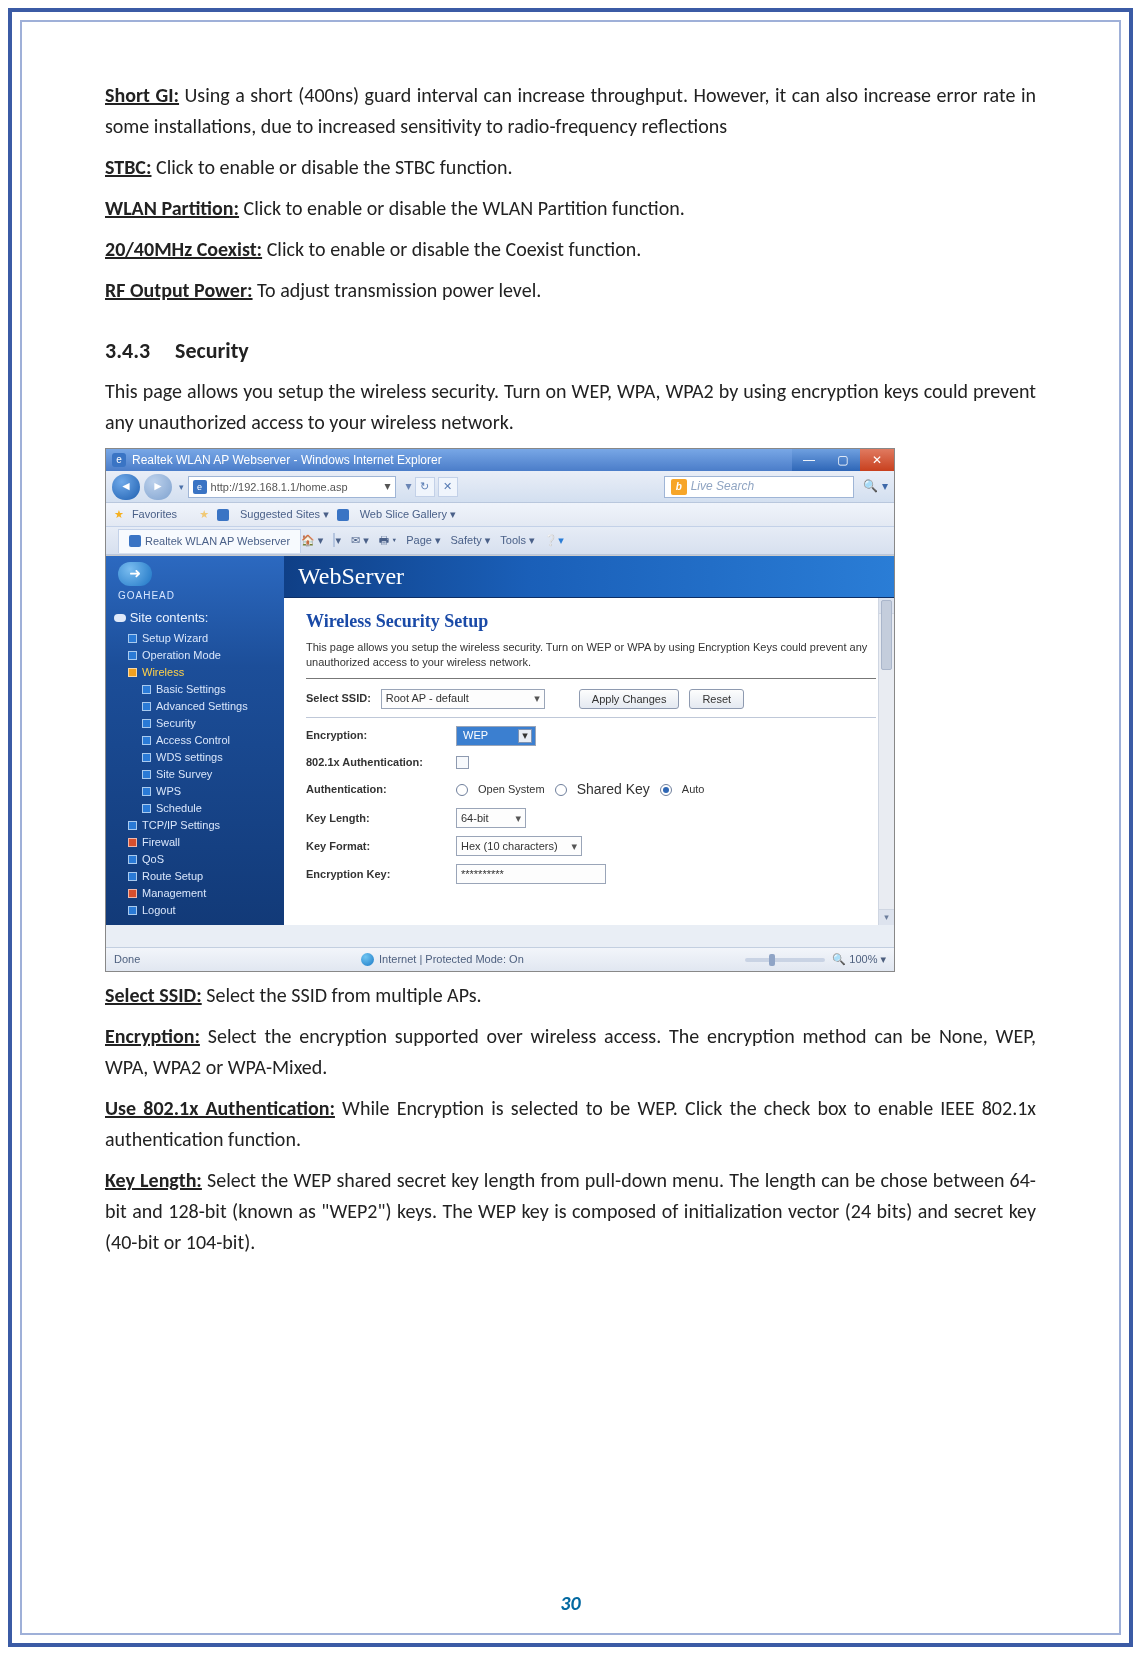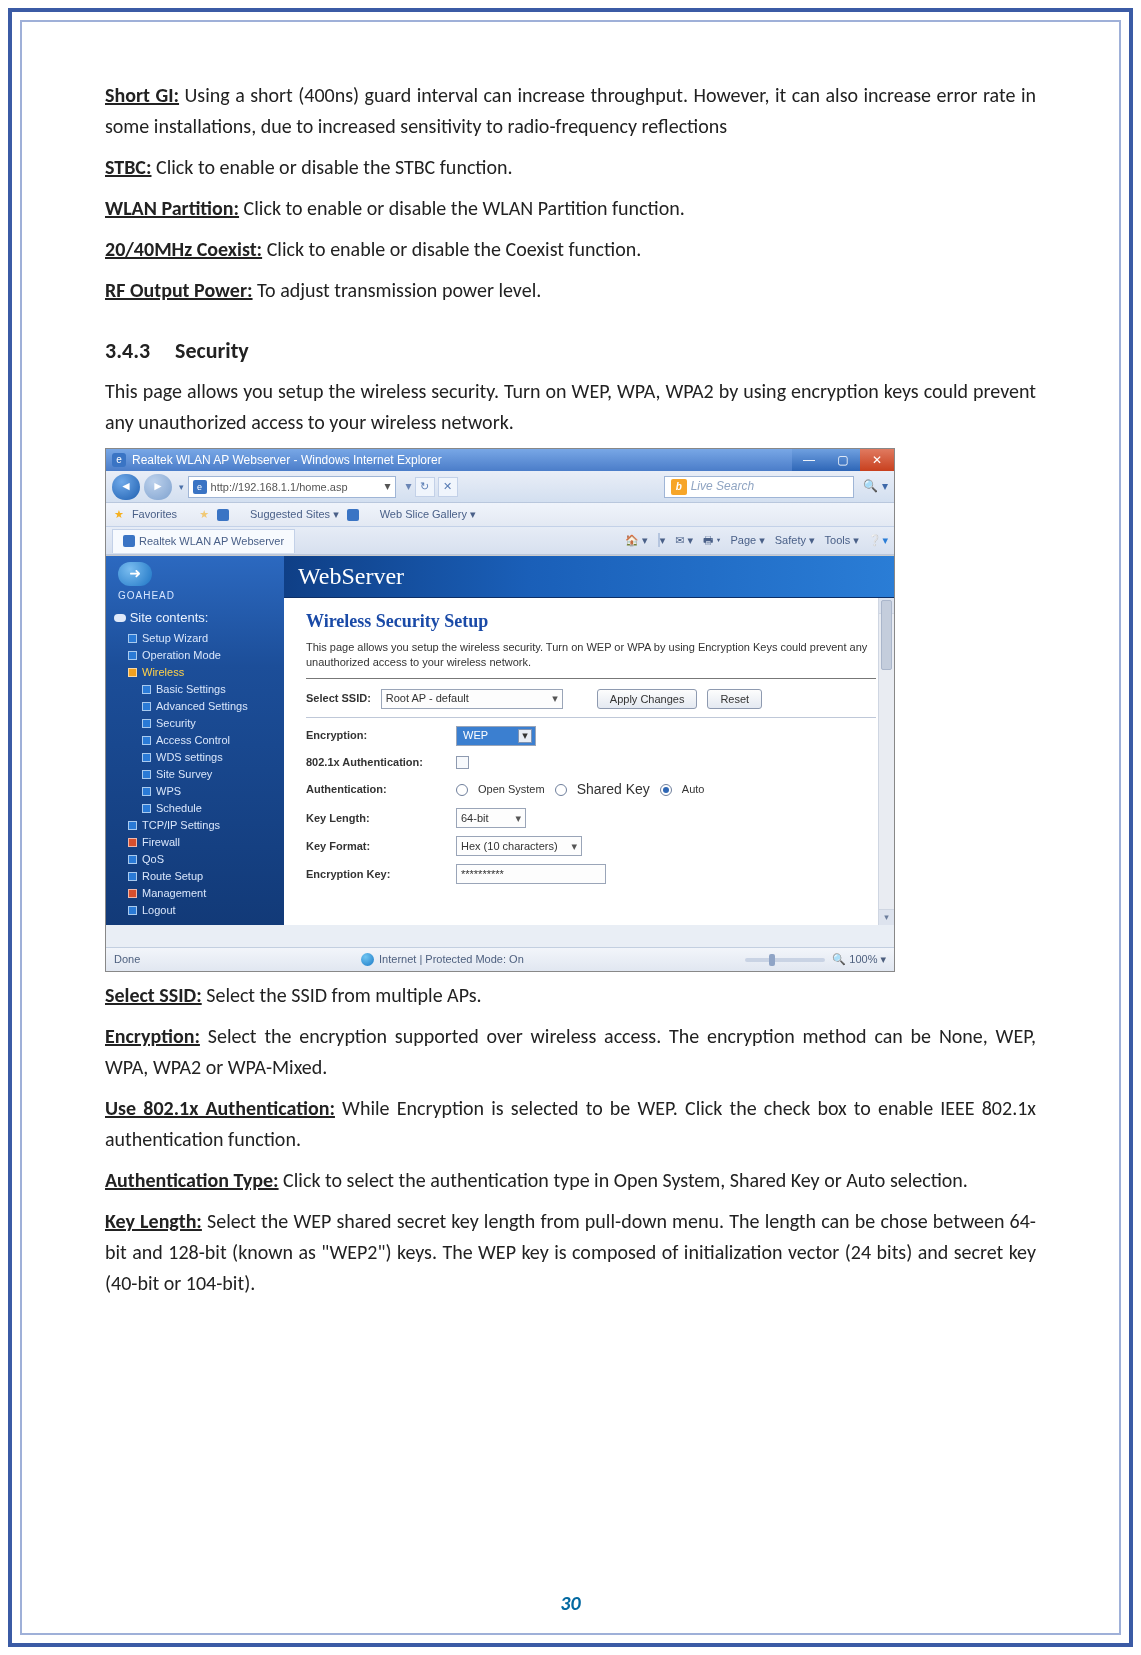--- a/index.html
+++ b/index.html
@@ -91,27 +91,27 @@
     display:flex;align-items:center;padding:0 6px;gap:4px;width:190px;
     color:#8fa4c2;font-style:italic;
   }
 
   .ie-fav {
     height:24px;background:linear-gradient(#f0f4fb,#e3e9f3);
     border-bottom:1px solid #c3d1e8;display:flex;align-items:center;gap:8px;
     padding:0 8px;font-size:11px;color:#4a6088;
   }
   .star{color:#f5b020;}
-  .fav-link{display:flex;align-items:center;gap:21px;}
+  .fav-link{display:flex;align-items:center;gap:11px;}
   .fav-e{width:12px;height:12px;background:#3a74c4;border-radius:2px;}
 
   .ie-tabbar{
     height:28px;background:linear-gradient(#e6ecf6,#d7e0ef);
-    display:flex;align-items:center;justify-content:space-between;
-    padding:0 6px;border-bottom:1px solid #b9c7dd;font-size:11px;color:#4a6088;
+    display:flex;align-items:center;
+    padding:0 12px;border-bottom:1px solid #b9c7dd;font-size:11px;color:#4a6088;
   }
   .tab{background:#f7fafe;border:1px solid #c3d1e8;border-bottom:none;padding:3px 10px;display:flex;align-items:center;gap:4px;}
   .tool-items{display:flex;gap:10px;align-items:center;}
   .tool-ico{width:16px;height:14px;border:1px solid #b5c5df;background:#edf2fa;}
 
   .content {
     display:flex; height: 370px; background:#fff; position:relative;
     border-top:1px solid #ccc;
   }
   .sidebar {
@@ -353,21 +353,21 @@
       </div>
 
       <div class="main">
         <div class="banner">WebServer</div>
         <div class="pane">
           <div class="pane-title">Wireless Security Setup</div>
           <div class="pane-desc">This page allows you setup the wireless security. Turn on WEP or WPA by using Encryption Keys could prevent any unauthorized access to your wireless network.</div>
 
           <div class="row">
             <span class="lbl narrow">Select SSID:</span>
-            <div class="select" style="width:182px;justify-content:space-between">
+            <div class="select" style="width:164px;justify-content:space-between">
               <span>Root AP - default</span>
                 <span class="caret">▾</span>
             </div>
             <span style="width:14px"></span>
             <button class="btn">Apply Changes</button>
             <button class="btn">Reset</button>
           </div>
           <div class="hr"></div>
 
           <div class="row">
@@ -428,17 +428,16 @@
       <div class="status-right">
         <div class="slider"></div>
         <span>🔍 <span>100%</span> ▾</span>
       </div>
     </div>
   </div>
 
   <p><span class="b">Select SSID:</span> <span>Select the SSID from multiple APs.</span></p>
   <p><span class="b">Encryption:</span> <span>Select the encryption supported over wireless access. The encryption method can be None, WEP, WPA, WPA2 or WPA-Mixed.</span></p>
   <p><span class="b">Use 802.1x Authentication:</span> <span>While Encryption is selected to be WEP. Click the check box to enable IEEE 802.1x authentication function.</span></p>
-  <p><span class="b">Authentication Type:</span> <span>Click to select the authentication type in Open System, Shared Key or Auto selection.</span></p>
   <p><span class="b">Key Length:</span> <span>Select the WEP shared secret key length from pull-down menu. The length can be chose between 64-bit and 128-bit (known as "WEP2") keys.   The WEP key is composed of initialization vector (24 bits) and secret key (40-bit or 104-bit).</span></p>
 </div>
 
 <div class="page-number">30</div>
 
 </body></html>

